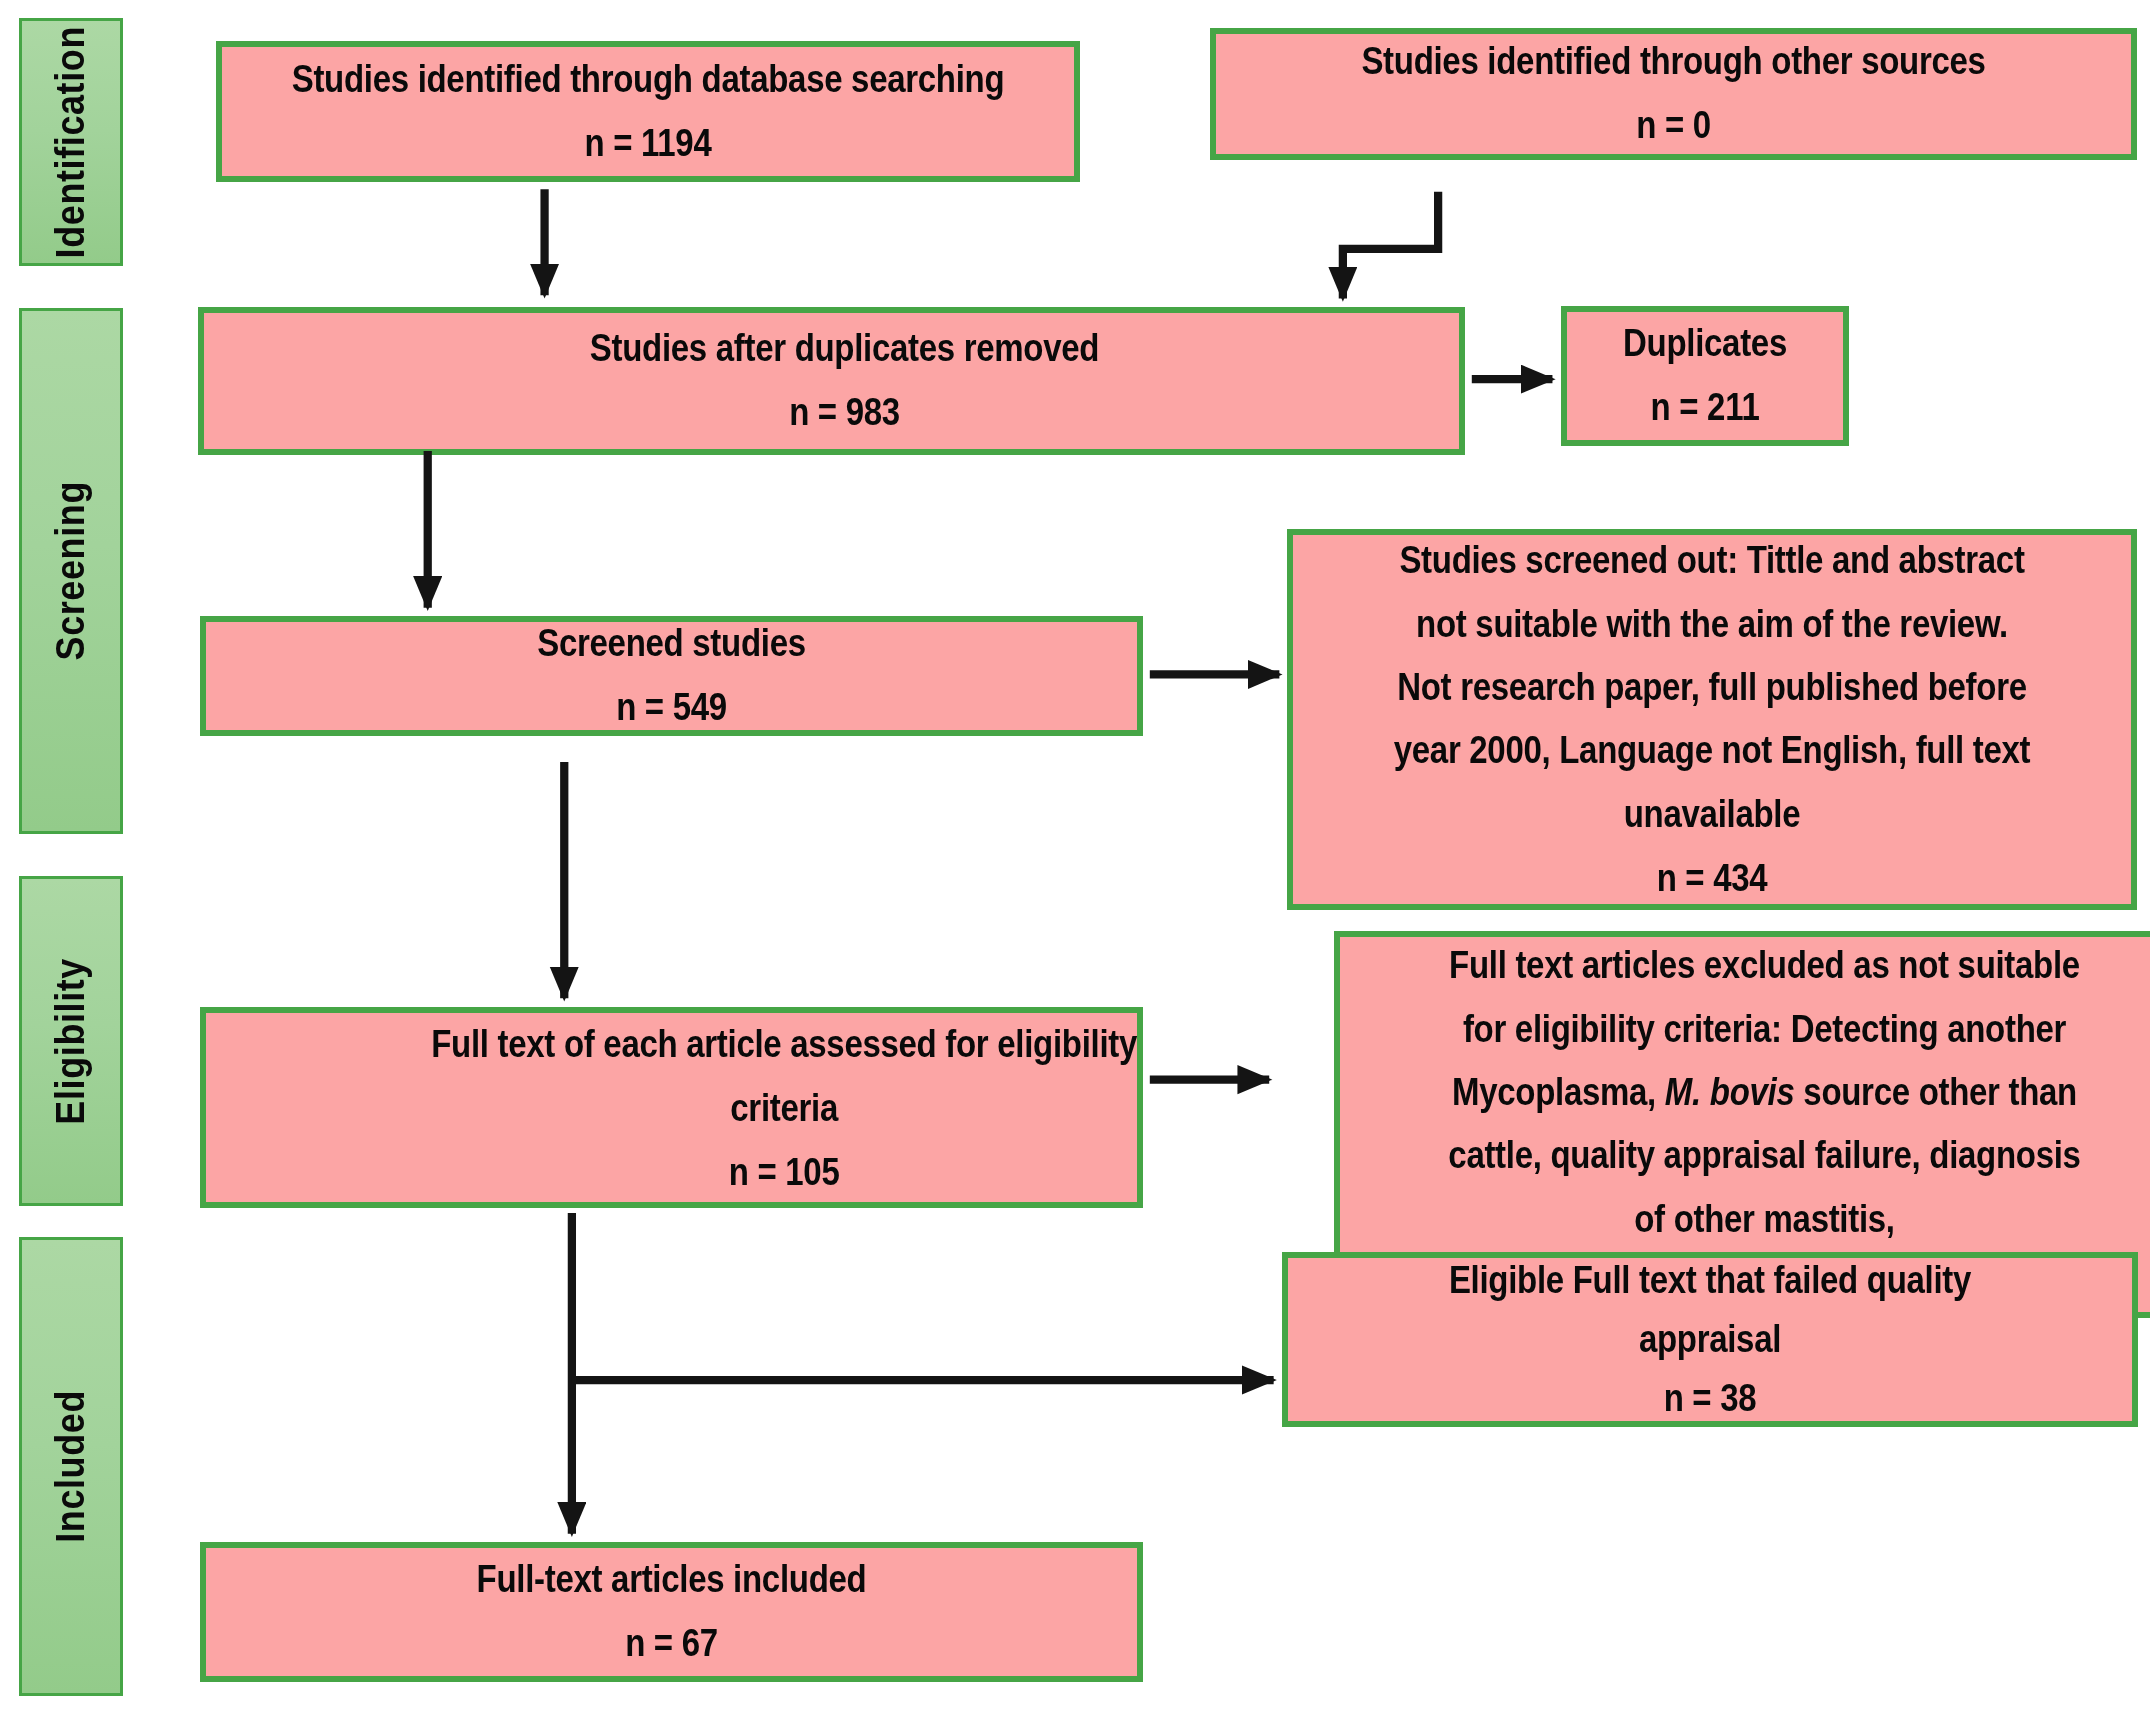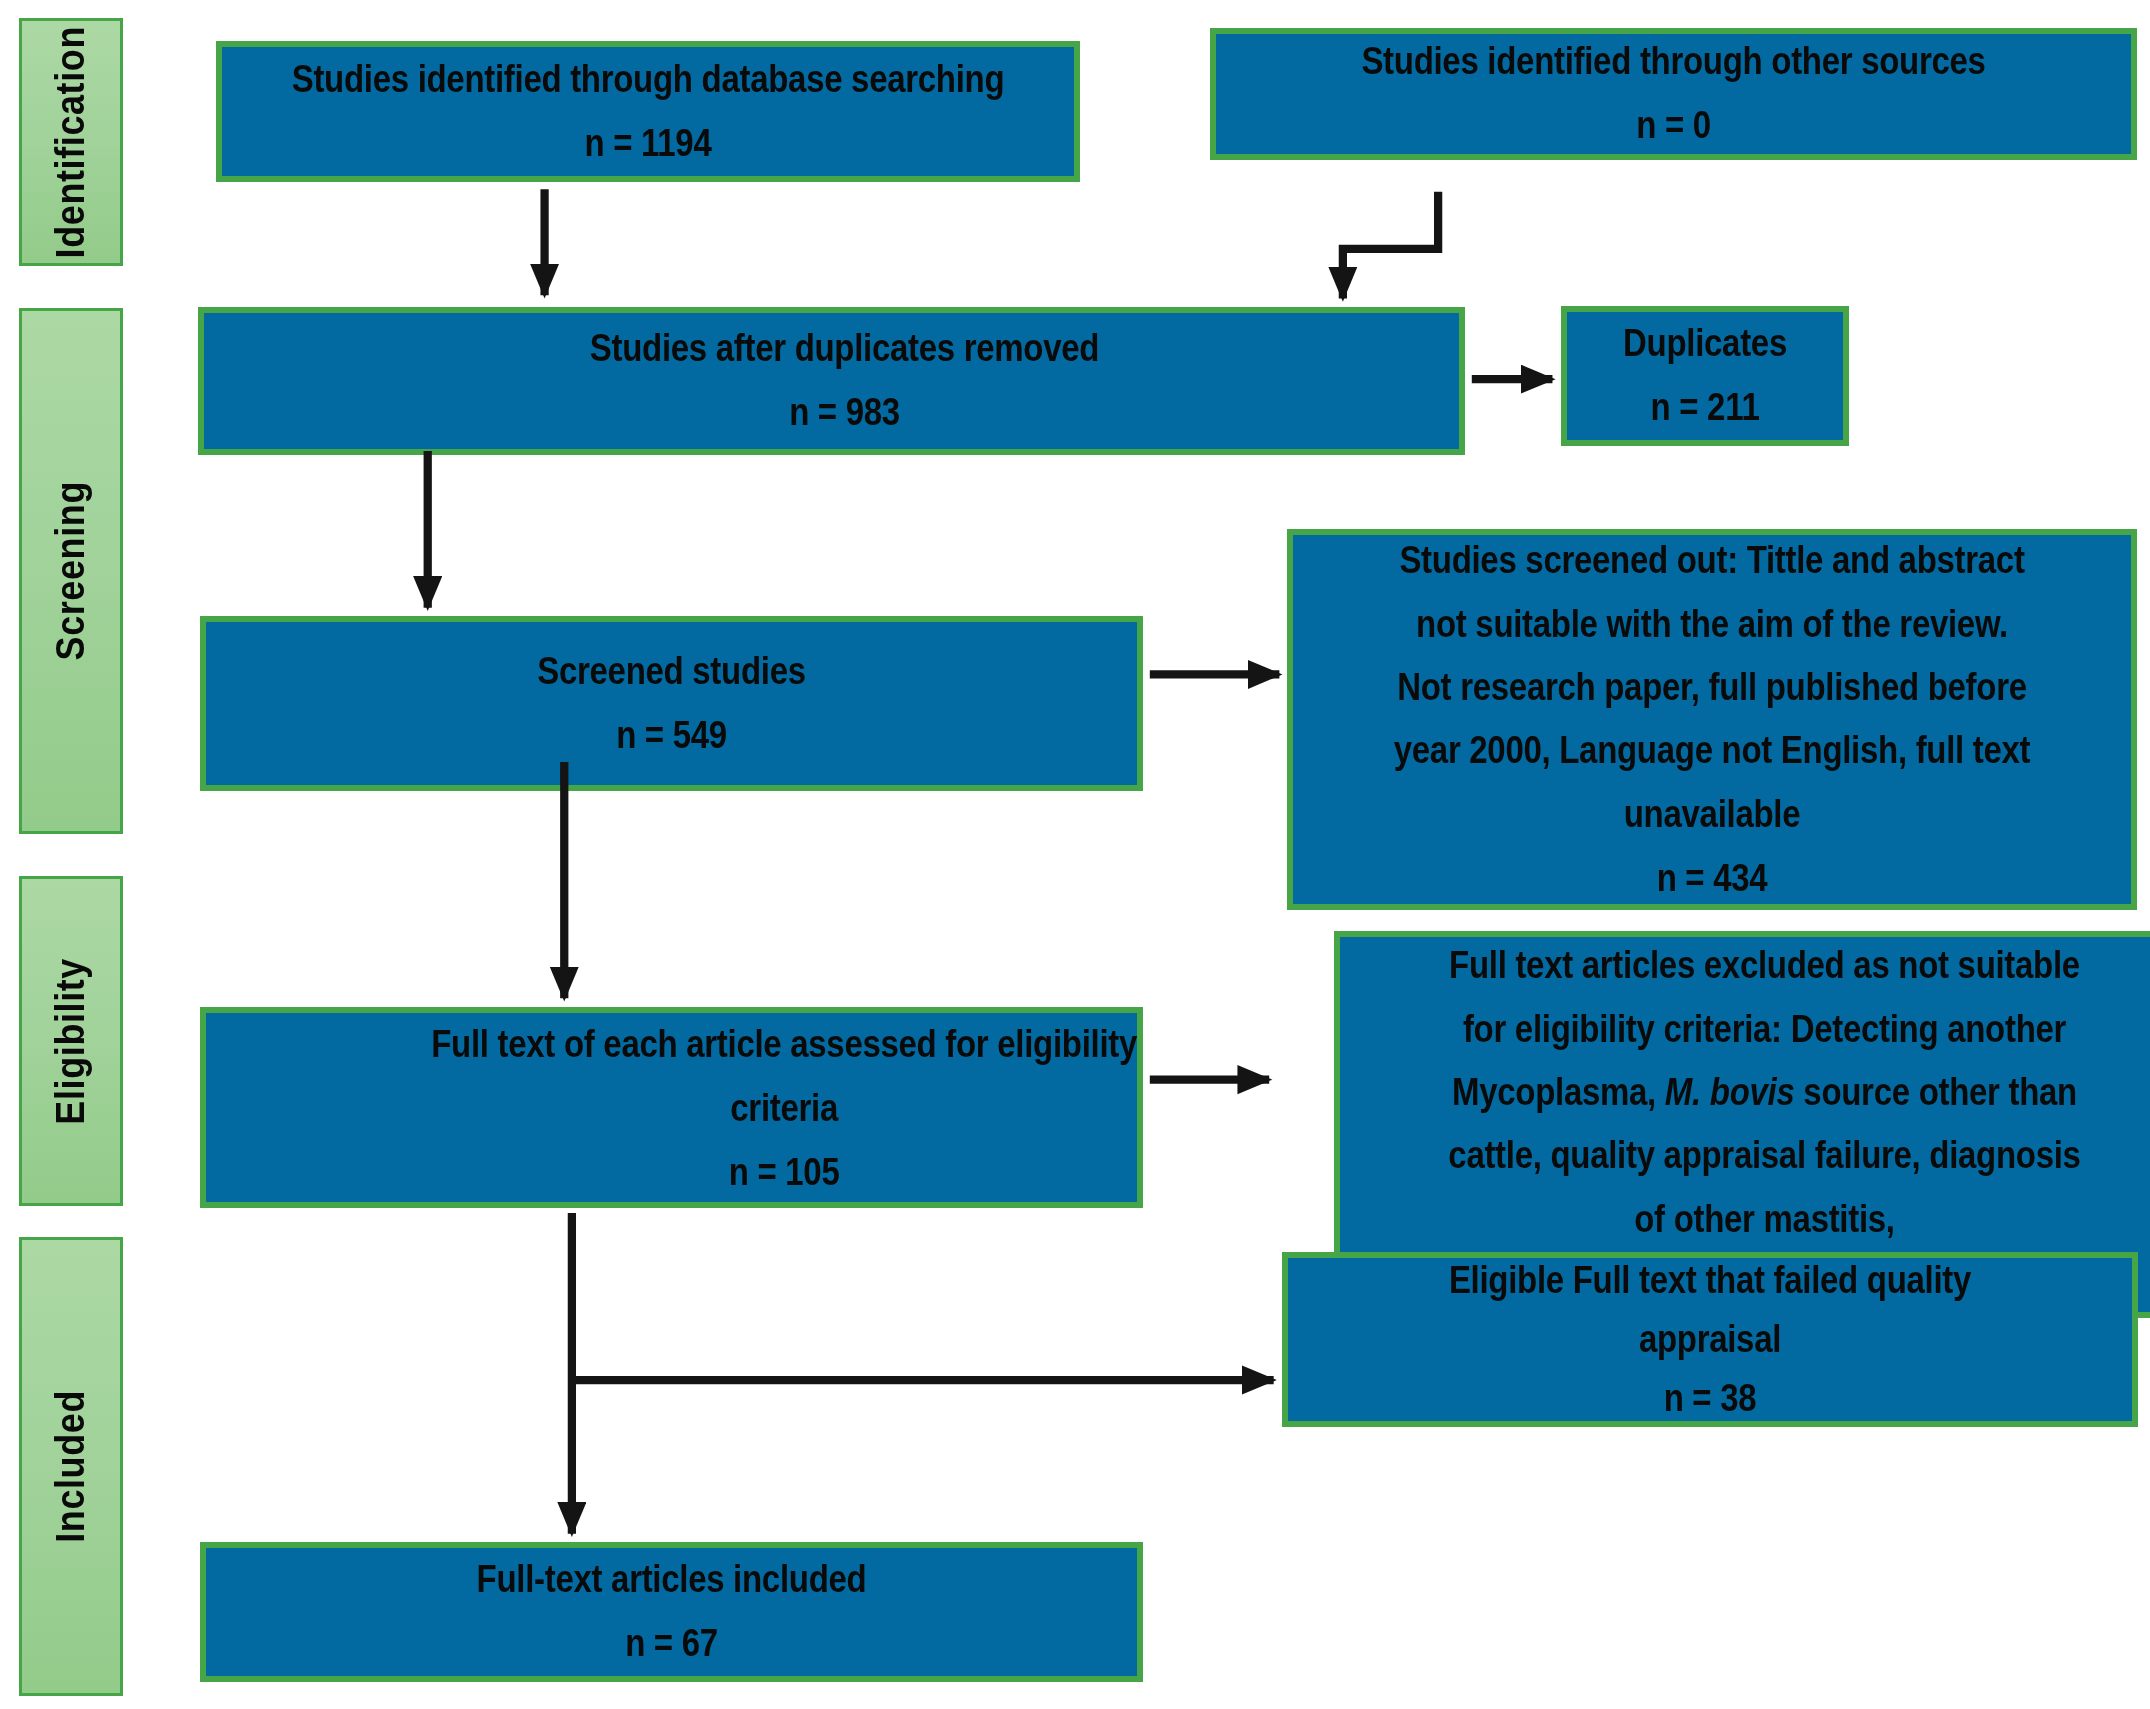--- a/index.html
+++ b/index.html
@@ -26,21 +26,21 @@
     font-size:36px;font-weight:700;
     letter-spacing:0.6px;
     color:#0a0a0a;
     white-space:nowrap;
   }
   
   .fbox{
     position:absolute;
     box-sizing:border-box;
     border:6.4px solid #46a546;
-    background:#0369a1;
+    background:#fca5a5;
     display:flex;align-items:center;justify-content:center;
   }
   .ftext{
     display:flex;flex-direction:column;
     align-items:center;justify-content:center;
     gap:16.5px;
     transform:scaleY(1.16);
     text-align:center;
   }
   .fline{
@@ -93,21 +93,21 @@
     </div>
   </div>
 
   <div class="fbox" style="left:1561px;top:306px;width:288px;height:140px;align-items:center;">
     <div class="ftext">
       <div class="fline">Duplicates</div>
       <div class="fline">n = 211</div>
     </div>
   </div>
 
-  <div class="fbox" style="left:200px;top:616px;width:943px;height:175px;">
+  <div class="fbox" style="left:200px;top:616px;width:943px;height:120px;">
     <div class="ftext">
       <div class="fline">Screened studies</div>
       <div class="fline">n = 549</div>
     </div>
   </div>
 
   <div class="fbox" style="left:1287px;top:529px;width:850px;height:381px;">
     <div class="ftext">
       <div class="fline">Studies screened out: Tittle and abstract</div>
       <div class="fline">not suitable with the aim of the review.</div>

